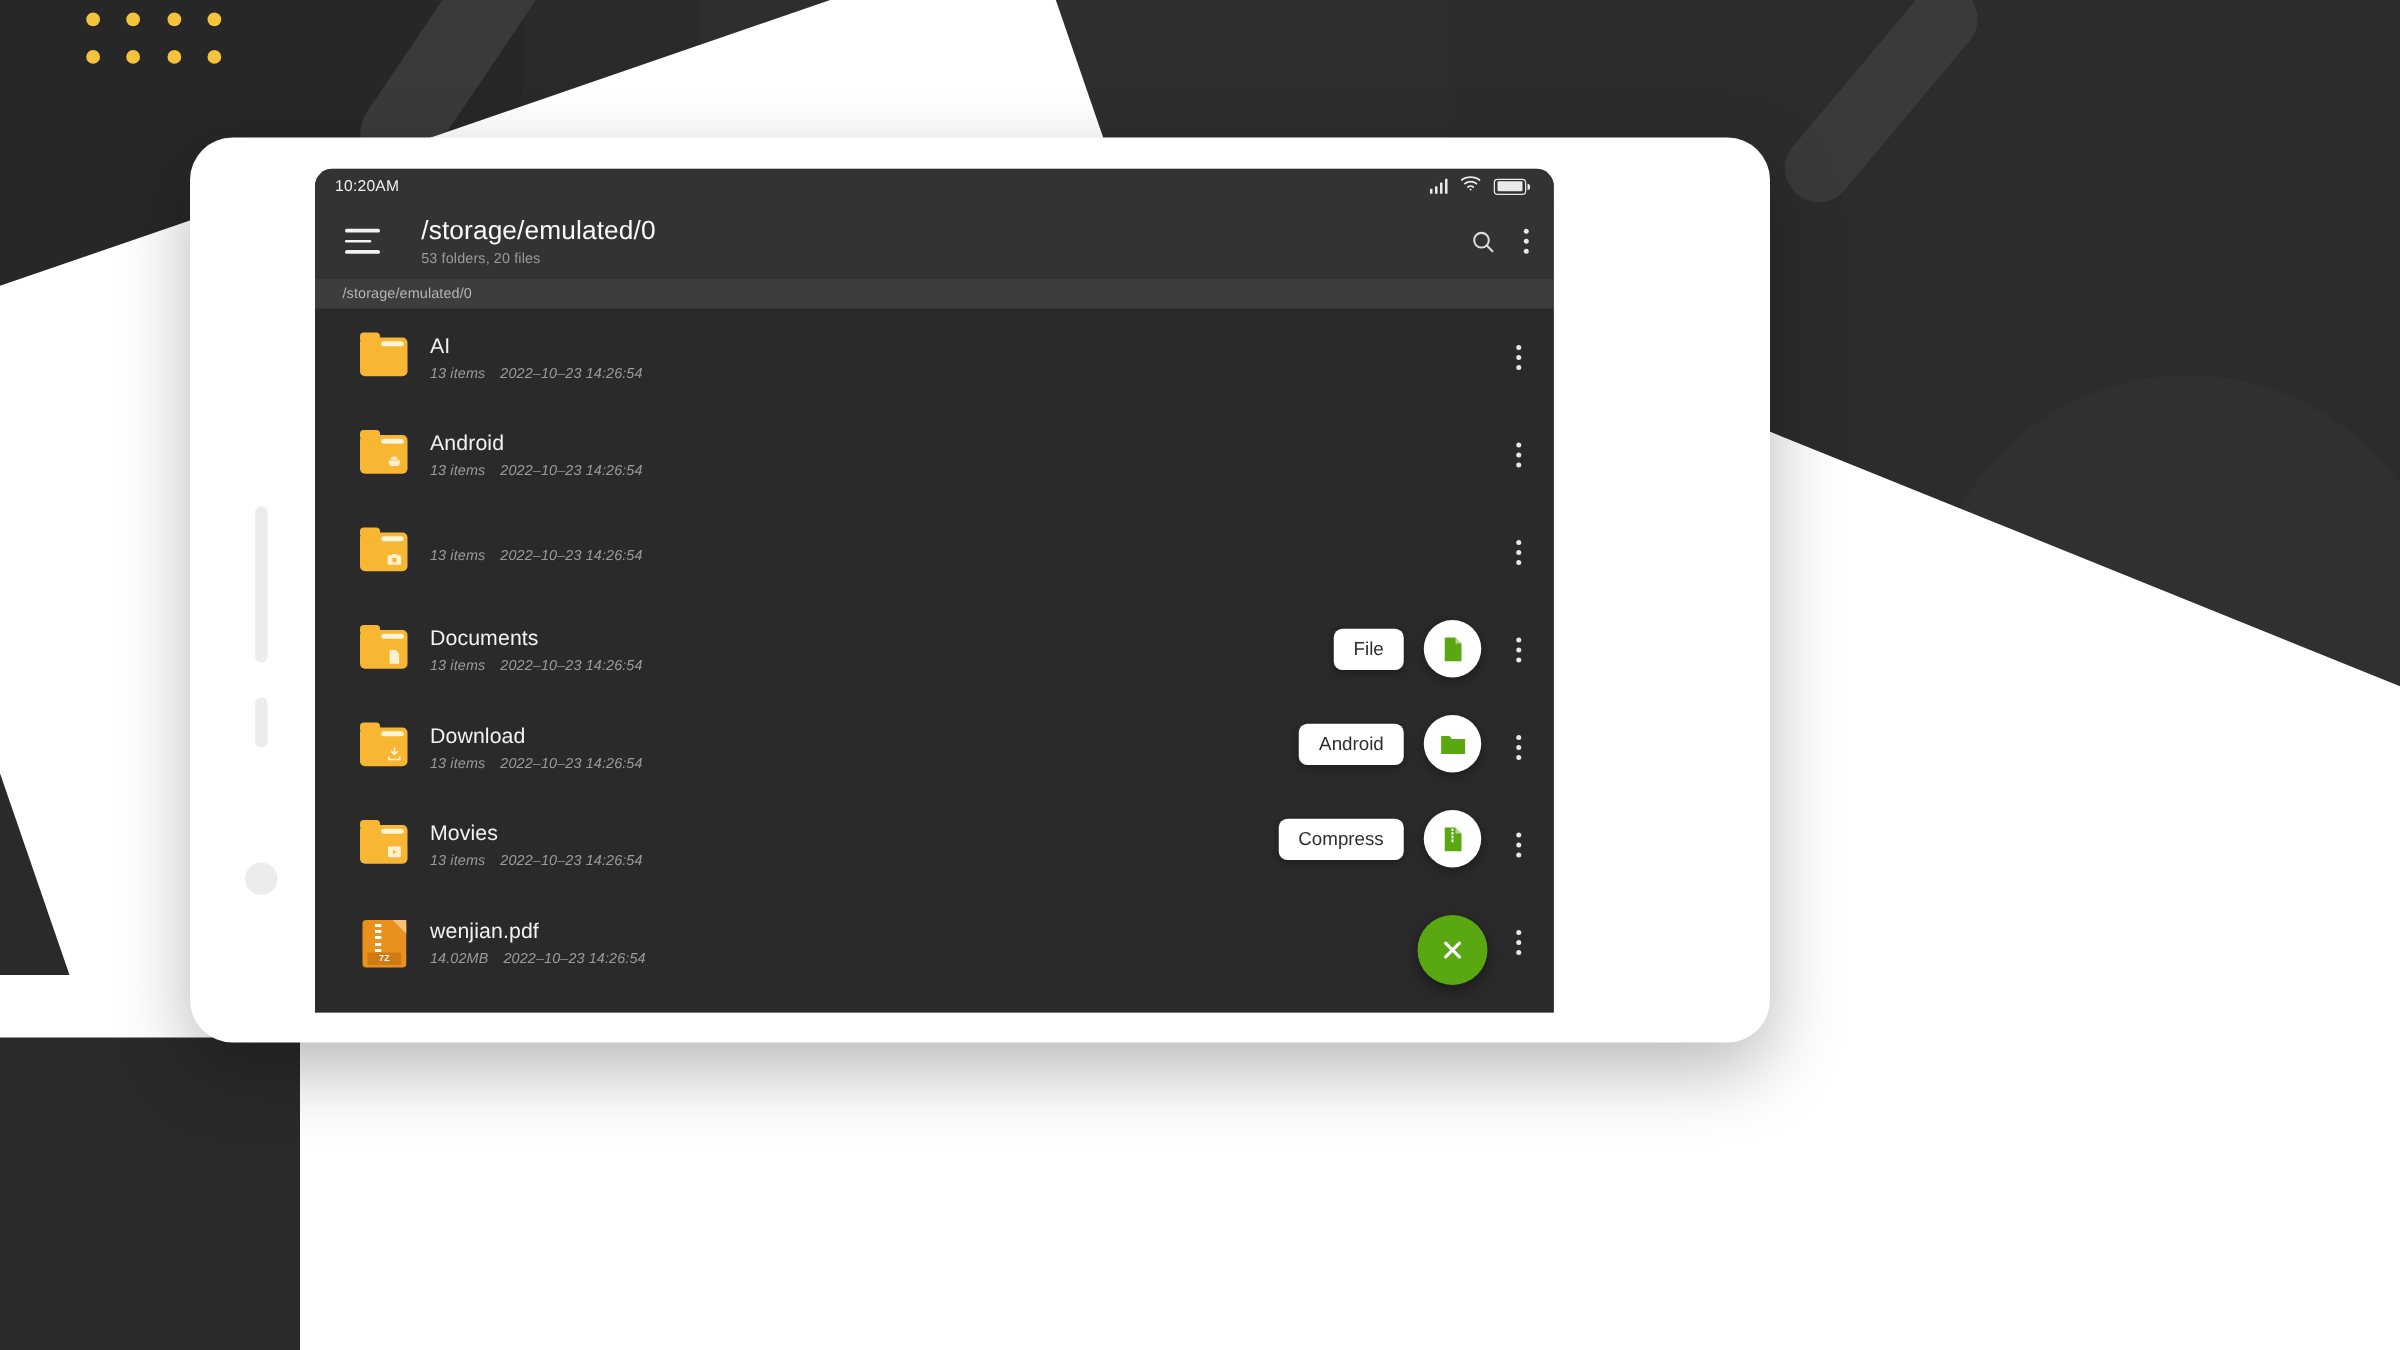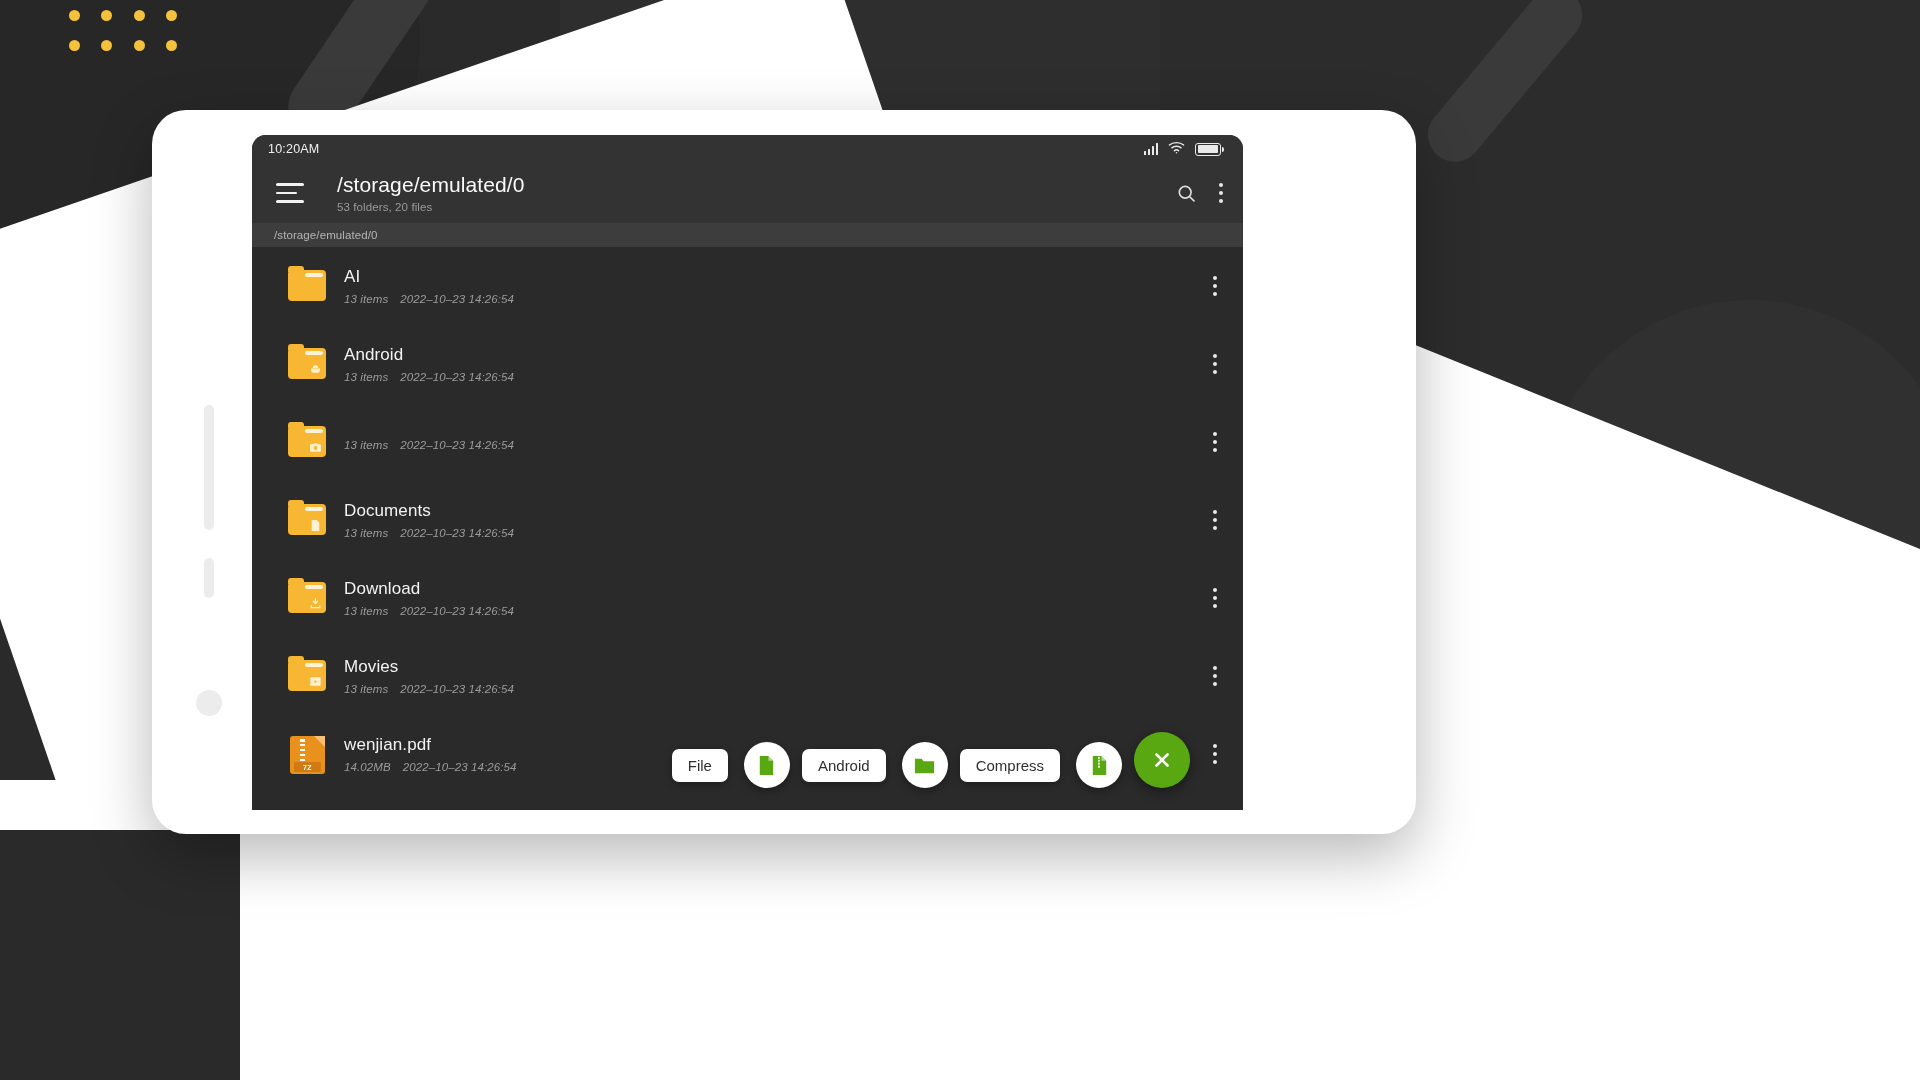--- a/index.html
+++ b/index.html
@@ -223,22 +223,22 @@
 
   .row-text { display:flex; flex-direction:column; justify-content:space-between; flex:1 1 auto; min-width:0; }
   .row-name { font-size:17px; color:#f2f2f2; line-height:1.2; letter-spacing:.1px; }
   .row-meta { font-size:11.5px; color:#9b9b9b; margin-top:5px; letter-spacing:.1px; display:flex; gap:12px;font-style:italic; }
   .row-kebab { flex:0 0 auto; padding:10px 12px; }
 
   
   #fab-stack {
     position:absolute;
     right:58px; bottom:22px;
-    display:flex; flex-direction:row; align-items:flex-end;
-    gap:12px;
+    display:flex; flex-direction:column; align-items:flex-end;
+    gap:30px;
     z-index:40;
   }
   .fab-item { display:flex; align-items:center; gap:16px; }
   .fab-label {
     background:#ffffff; color:#2f2f2f;
     font-size:15px;
     padding:8px 16px;
     border-radius:7px;
     box-shadow:0 2px 7px rgba(0,0,0,.32);
     white-space:nowrap;

